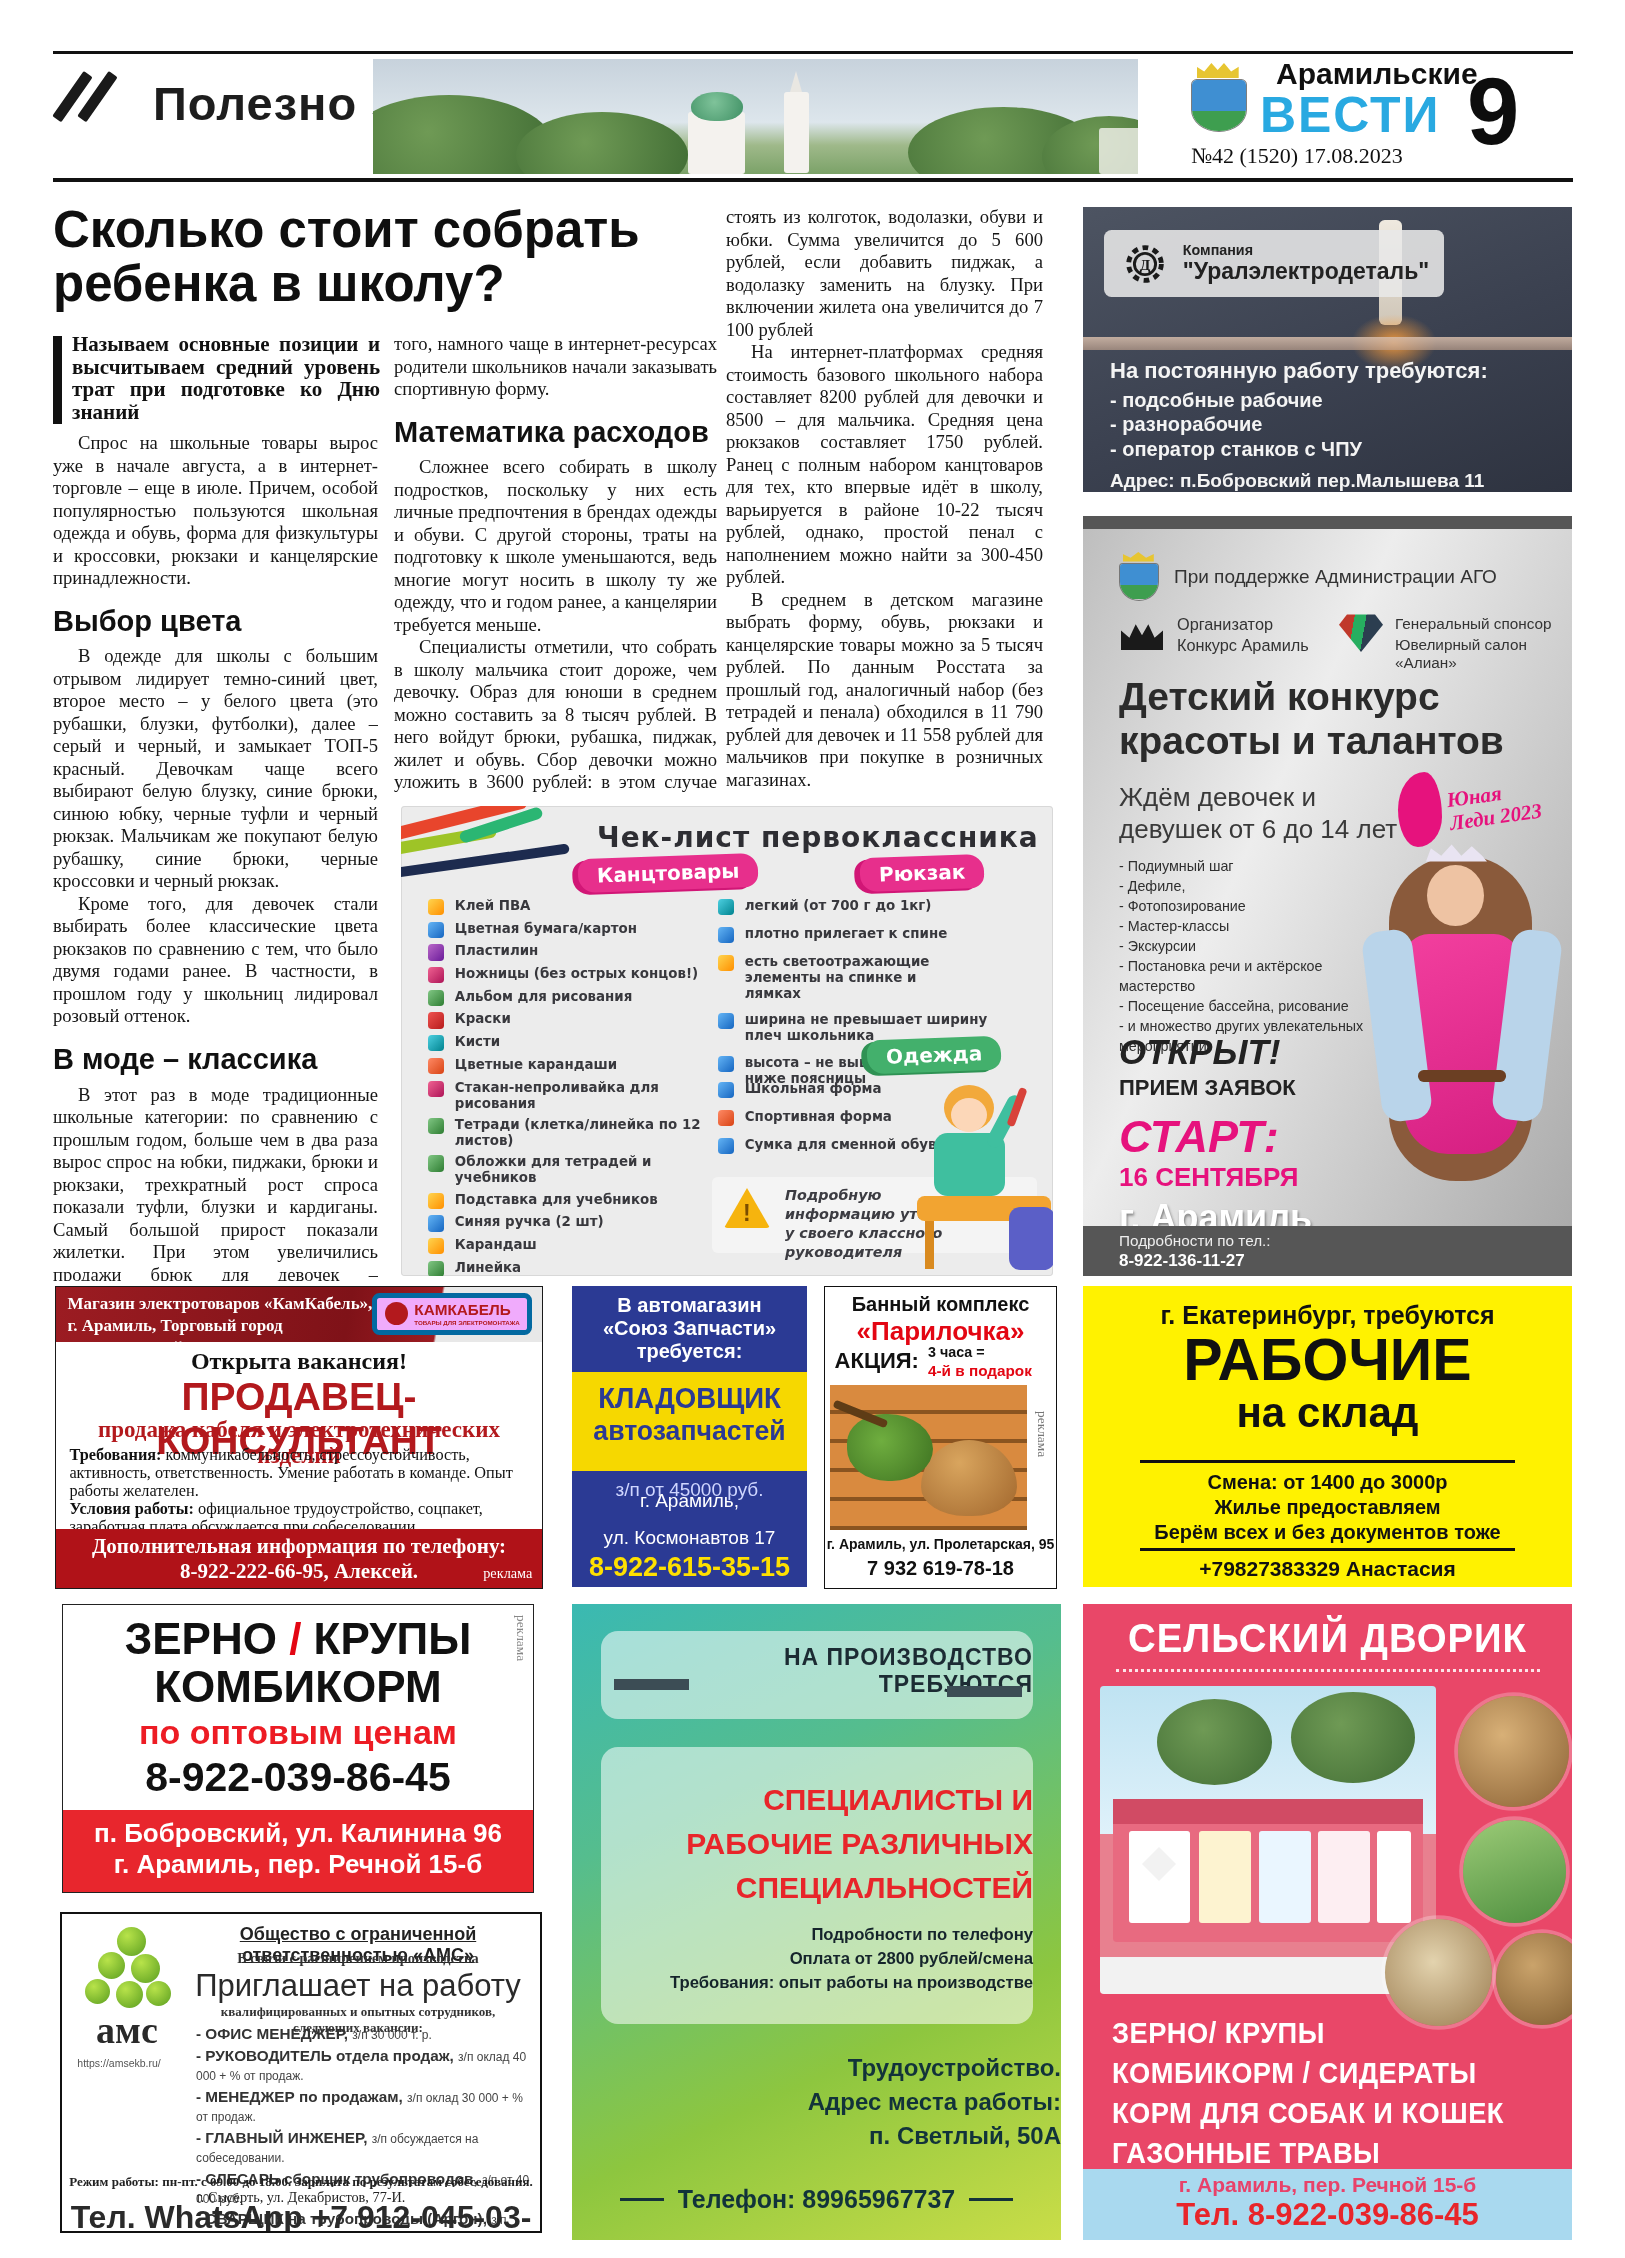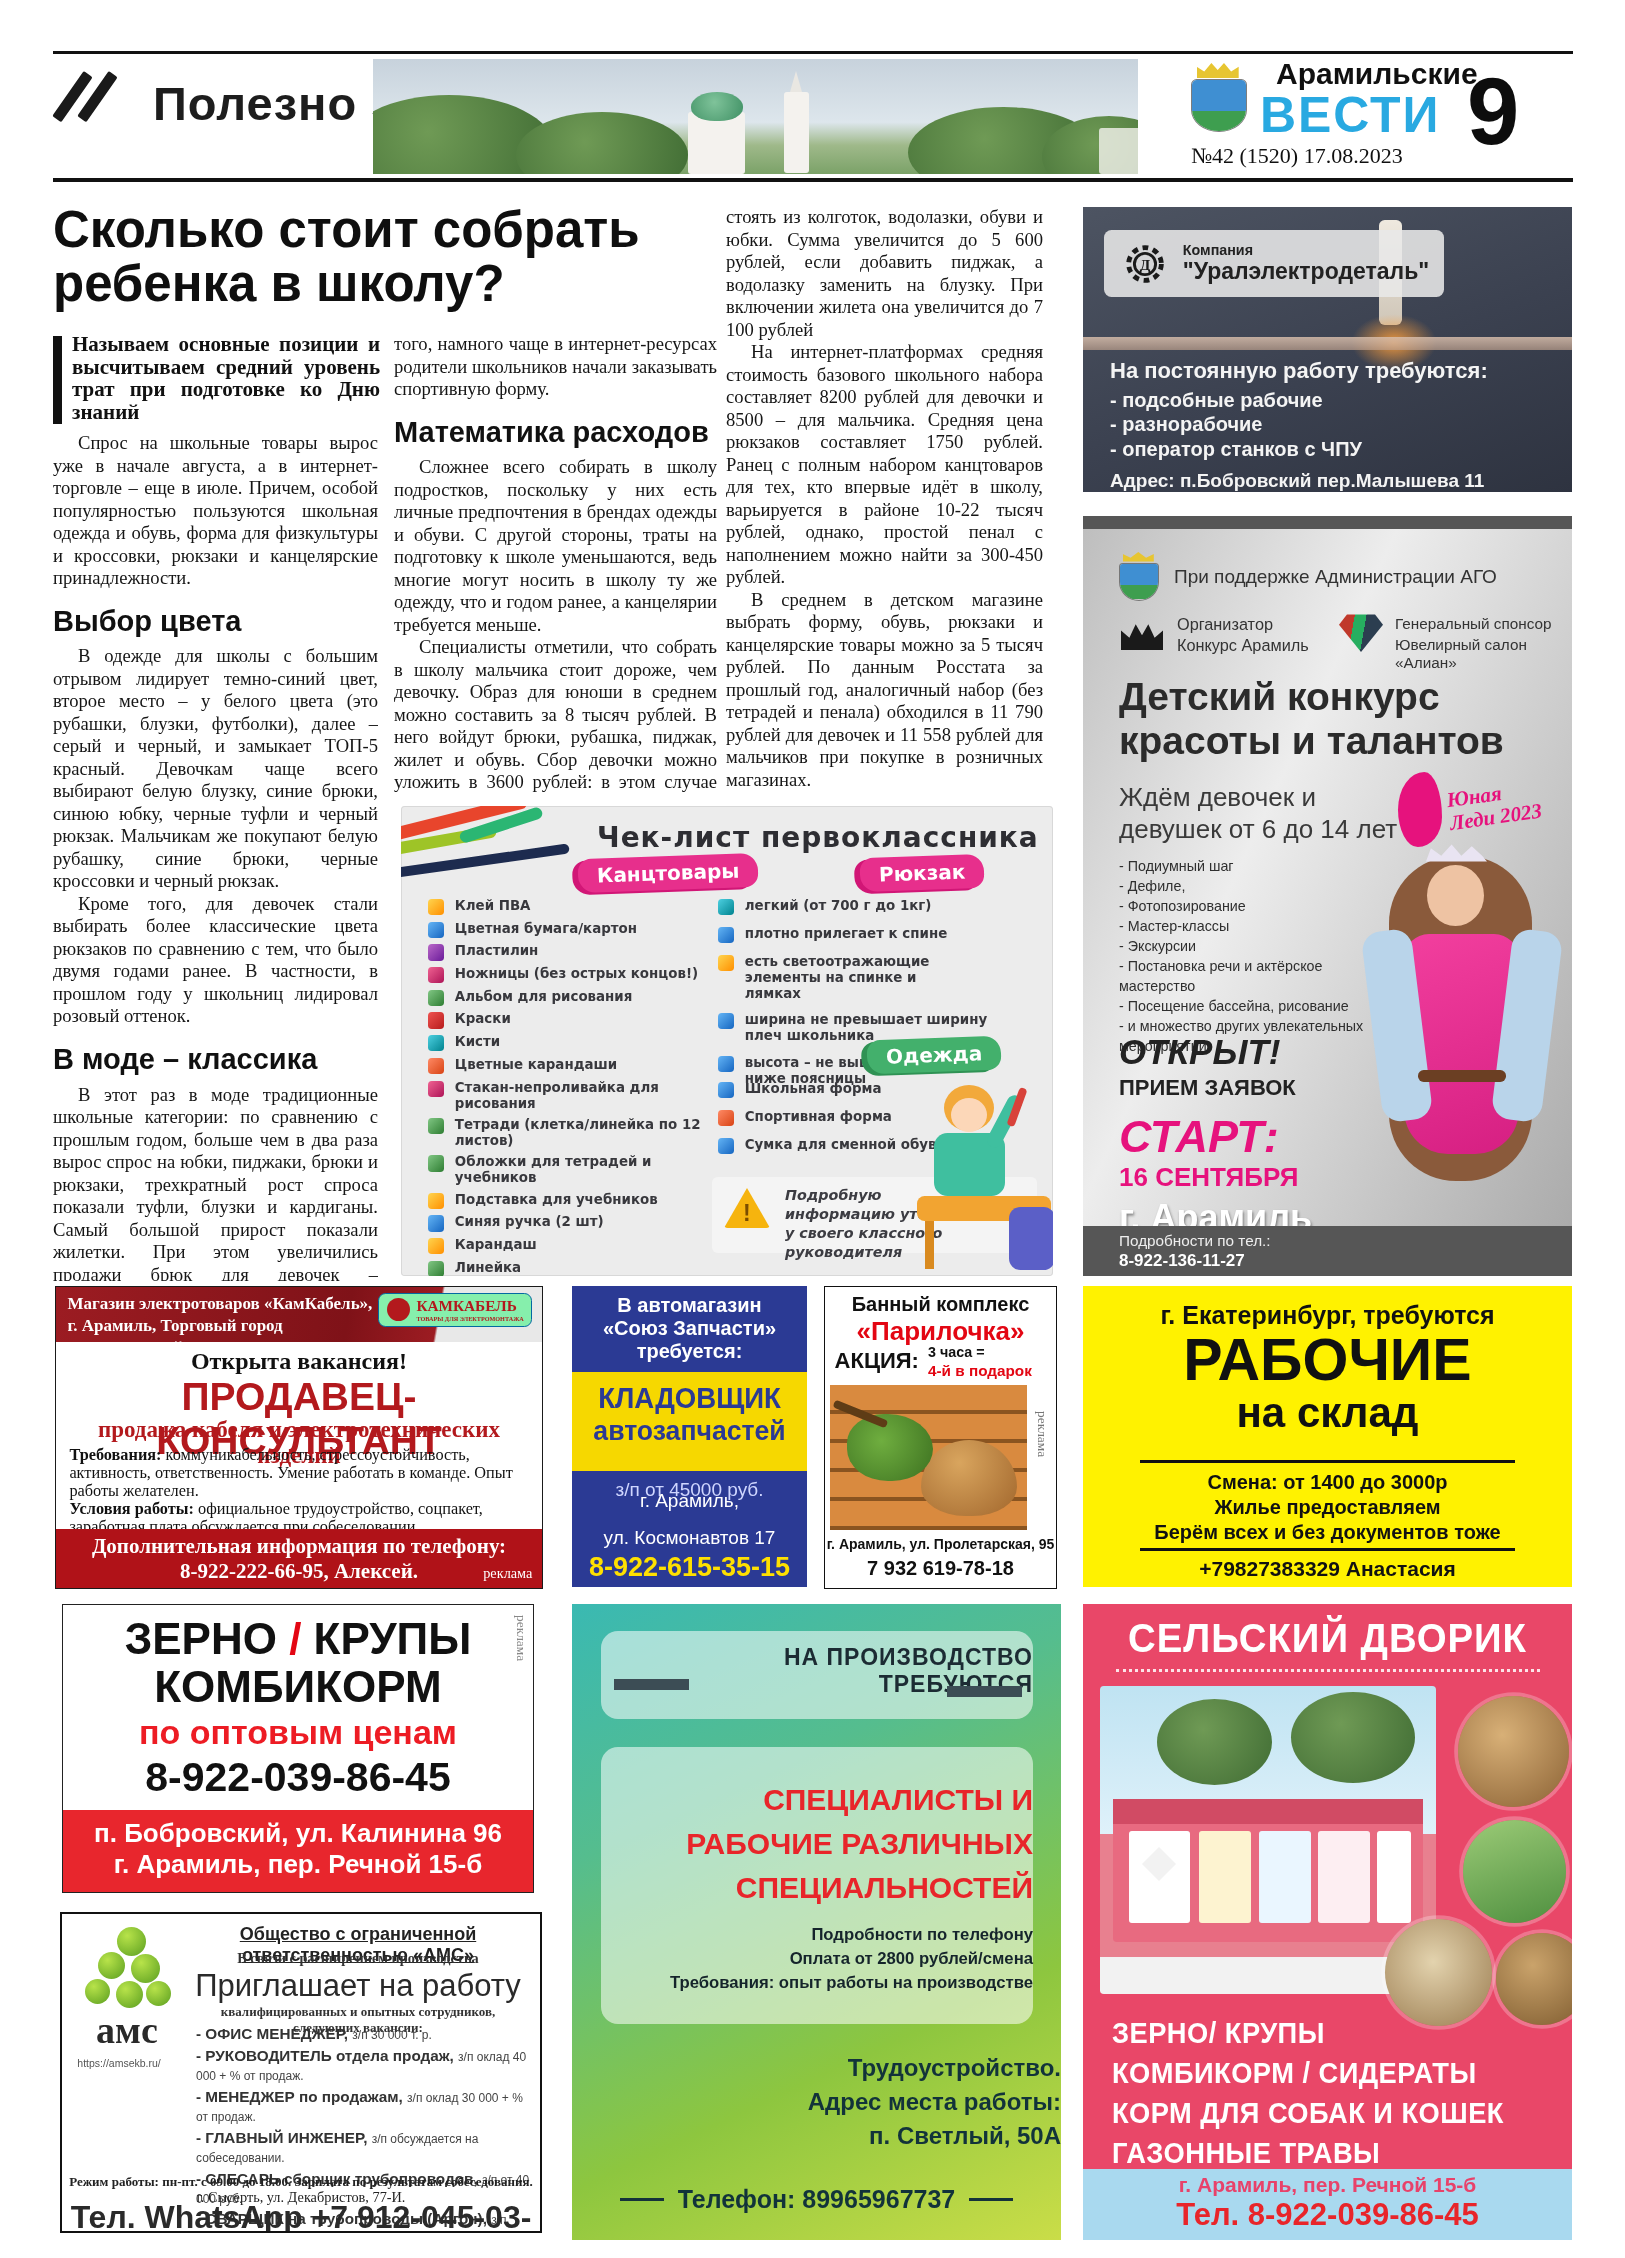--- a/index.html
+++ b/index.html
@@ -68,21 +68,21 @@
   .ural-txt{color:#f4f4f4;font-weight:700;}
   
   .contest{background:linear-gradient(115deg,#bdbdbd 0%,#ededed 38%,#d2d2d2 62%,#a8a8a8 100%);}
   .contest-bar{position:absolute;left:0;width:100%;background:#565656;}
   .crown-ico{position:absolute;background:#1a1a1a;clip-path:polygon(0 100%,0 28%,20% 55%,35% 5%,50% 45%,65% 5%,80% 55%,100% 28%,100% 100%);}
   .diamond-ico{position:absolute;clip-path:polygon(50% 100%,0 32%,18% 6%,82% 6%,100% 32%);background:linear-gradient(100deg,#c0392b 32%,#27ae60 32% 55%,#2c3e50 55%);}
   .girl-part{position:absolute;}
   
   .kam{background:#fff;border:1.9px solid #1a1a1a;}
   .kam-band{position:absolute;left:0;top:0;width:100%;height:55px;background:linear-gradient(100deg,#9c1c22 0%,#7f1218 60%,#9c1c22 78%,#e8e8e8 78.5%);}
-  .kam-logo{position:absolute;background:#86efac;border:1px solid #0369a1;border-radius:7.6px;display:flex;align-items:center;gap:6.7px;padding:3.8px 7.6px;font-family:Liberation Serif, serif;}
+  .kam-logo{position:absolute;background:#f0abfc;border:5px solid #0369a1;border-radius:7.6px;display:flex;align-items:center;gap:6.7px;padding:3.8px 7.6px;}
   .kam-red{color:#b3191d;}
   .kam-footer{position:absolute;left:0;bottom:0;width:100%;height:59px;background:#b01218;color:#fff;text-align:center;font-family:"Liberation Serif",serif;font-weight:700;}
   
   .soyuz{background:#2b3a94;color:#fff;text-align:center;}
   .soyuz-yellow{position:absolute;left:0;width:100%;background:#f6d800;color:#2b3a94;font-weight:800;}
   
   .pari{background:#fff;border:1.9px solid #111;text-align:center;}
   
   .sklad{background:#fff200;text-align:center;color:#111;}
   .sklad-hr{position:absolute;height:2.9px;background:#111;}

